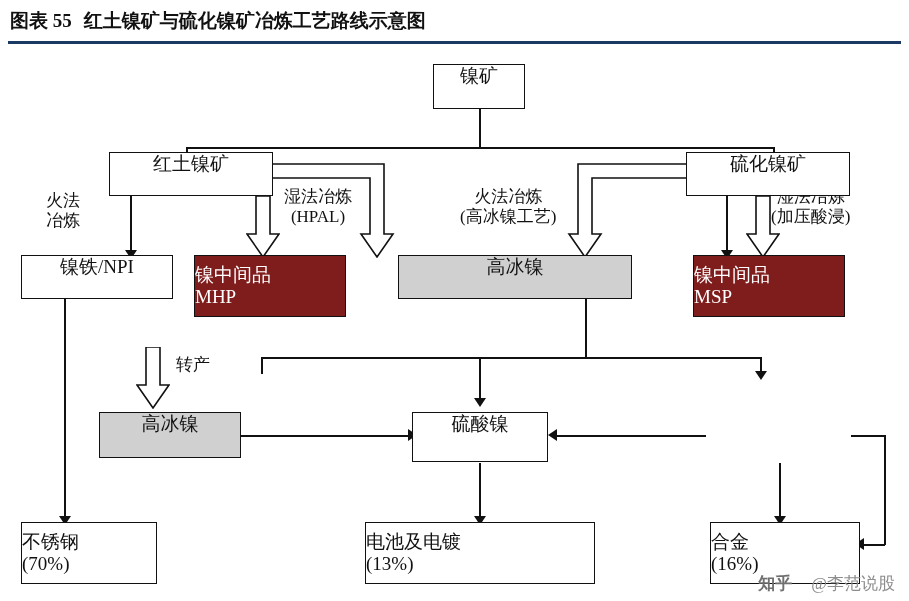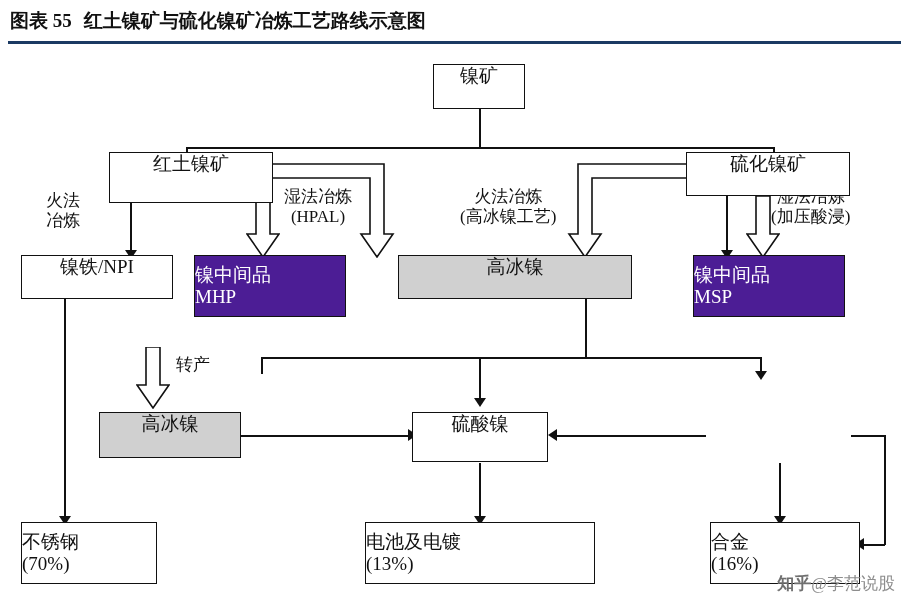--- a/index.html
+++ b/index.html
@@ -10,41 +10,41 @@
   #header-title{position:absolute;left:10px;top:8px;font-size:19px;font-weight:bold;color:#111;white-space:nowrap;letter-spacing:0px;}
   #header-label{display:inline-block;margin-right:12px;}
   #header-rule{position:absolute;left:8px;top:41px;width:893px;height:3px;background:#1b3a63;}
 
   
   #canvas{position:absolute;left:0;top:44px;width:909px;height:557px;}
 
   .box{position:absolute;box-sizing:border-box;border:1.5px solid #111;background:#fff;
        display:flex;align-items:flex-start;justify-content:center;text-align:center;
        font-size:19px;color:#111;line-height:1.15;}
-  .box.dark{background:#4c1d95;color:#fff;border-color:#111;}
+  .box.dark{background:#7f1d1d;color:#fff;border-color:#111;}
   .box.gray{background:#d0d0d0;color:#111;border-color:#111;}
   .box .l2{display:block;}
 
   .lbl{position:absolute;font-size:17px;color:#111;line-height:1.2;text-align:center;white-space:nowrap;}
 
   
   .ln{position:absolute;background:#111;}
   .lnh{height:1.5px;}
   .lnv{width:1.5px;}
 
   
   .ah-down{position:absolute;width:0;height:0;border-left:6px solid transparent;border-right:6px solid transparent;border-top:9px solid #111;}
   .ah-right{position:absolute;width:0;height:0;border-top:6px solid transparent;border-bottom:6px solid transparent;border-left:9px solid #111;}
   .ah-left{position:absolute;width:0;height:0;border-top:6px solid transparent;border-bottom:6px solid transparent;border-right:9px solid #111;}
 
   
   .blk{position:absolute;}
 
   
-  #wm{position:absolute;right:14px;bottom:6px;font-size:17px;color:#8d8d8d;display:flex;align-items:center;gap:0;}
+  #wm{position:absolute;right:14px;bottom:6px;font-size:17px;color:#8d8d8d;display:flex;align-items:center;gap:19px;}
   #wm-logo{font-weight:bold;color:#6f6f6f;}
 </style>
 </head>
 <body>
 
 <div id="header">
   <div id="header-title">
     <span id="header-label">图表 55</span><span>红土镍矿与硫化镍矿冶炼工艺路线示意图</span>
   </div>
   <div id="header-rule"></div>
@@ -137,21 +137,21 @@
   </div>
 
   <div class="lbl" style="left:176px;top:311px;">
     <span>转产</span>
   </div>
 
   <div class="box" style="left:433px;top:20px;width:92px;height:45px;">
     <span>镍矿</span>
   </div>
 
-  <div class="box" style="left:109px;top:108px;width:164px;height:51px;">
+  <div class="box" style="left:109px;top:108px;width:164px;height:44px;">
     <span>红土镍矿</span>
   </div>
 
   <div class="box" style="left:686px;top:108px;width:164px;height:44px;">
     <span>硫化镍矿</span>
   </div>
 
   <div class="box" style="left:21px;top:211px;width:152px;height:44px;">
     <span>镍铁/NPI</span>
   </div>

